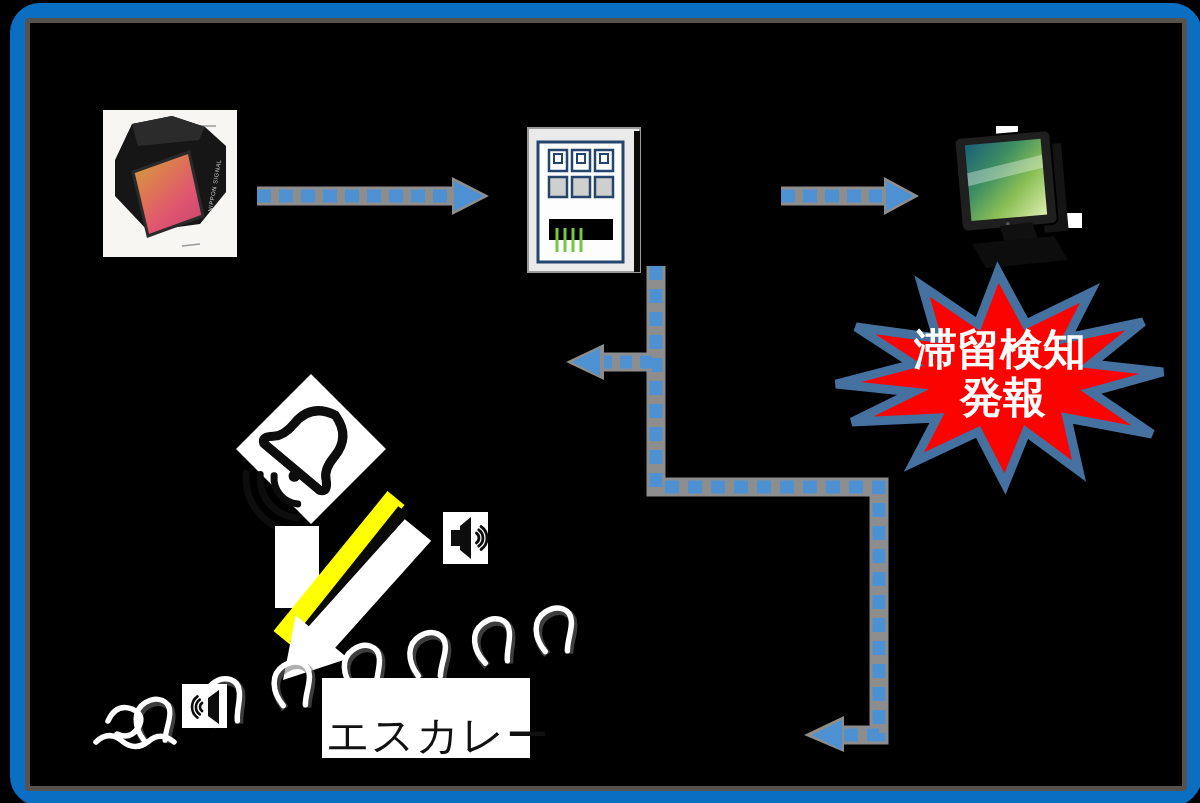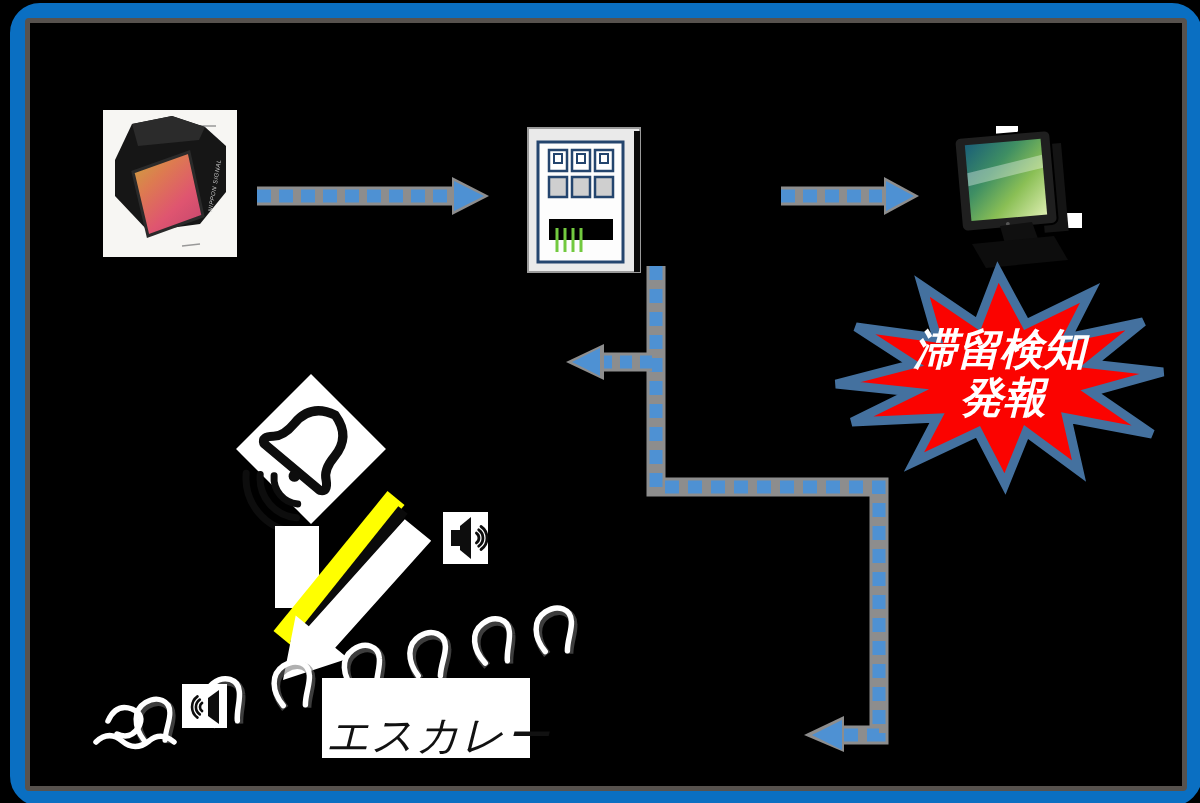--- a/index.html
+++ b/index.html
@@ -1,17 +1,17 @@
 <!DOCTYPE html>
 <html><head>
 <meta charset="utf-8">
 <style>
   html,body{margin:0;padding:0;background:#000;}
   .stage{position:relative;width:1200px;height:803px;background:#000;overflow:hidden;
-         font-family:"Liberation Sans",sans-serif;font-style:italic;}
+         font-family:"Liberation Sans",sans-serif;}
   .blue-frame{position:absolute;left:10px;top:3px;width:1192px;height:803px;
               border:15px solid #0a6fc2;border-radius:30px;box-sizing:border-box;}
   .gray-frame{position:absolute;left:25px;top:18px;width:1162px;height:773px;
               border:5px solid #57524e;border-radius:4px;box-sizing:border-box;}
   svg{position:absolute;left:0;top:0;}
   text{font-family:"Liberation Sans",sans-serif;}
 </style>
 </head>
 <body>
 

